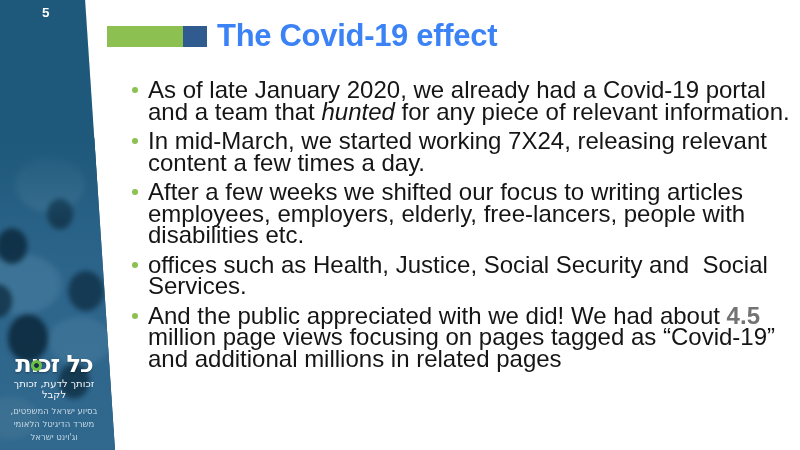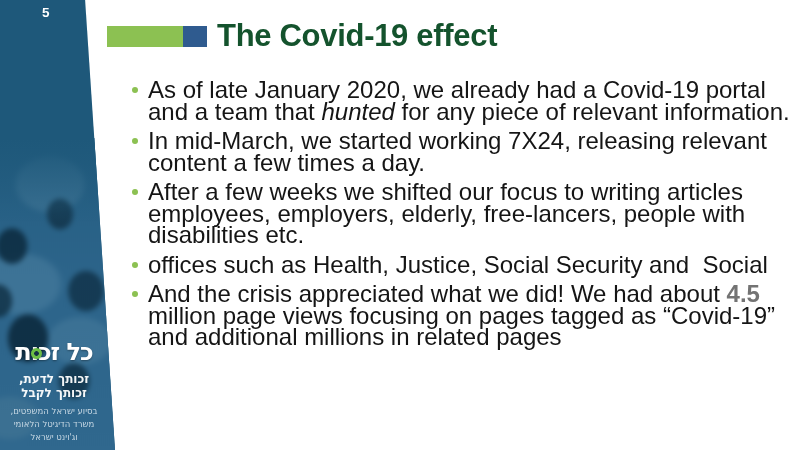--- a/index.html
+++ b/index.html
@@ -28,30 +28,30 @@
 
   .slide-number{position:absolute;left:42px;top:5px;color:#ffffff;font-weight:bold;
       font-size:13.5px;}
 
   .logo-wrap{position:absolute;left:4px;bottom:50px;width:100px;text-align:center;}
   .logo-text{direction:rtl;color:#ffffff;font-family:"DejaVu Sans",sans-serif;font-weight:bold;
       font-size:24px;line-height:26px;letter-spacing:-1px;text-shadow:0 1px 2px rgba(0,0,0,.35);}
   .logo-dot{position:absolute;left:27px;top:9px;width:11px;height:11px;border-radius:50%;
       background:radial-gradient(circle at 50% 50%, #143046 0 28%, #6DBE45 30% 100%);
       box-shadow:0 0 2px rgba(0,0,0,.4);}
-  .logo-tagline{direction:rtl;color:#ffffff;font-family:"DejaVu Sans",sans-serif;font-weight:bold;
-      font-size:12px;margin-top:7px;opacity:.95;}
+  .logo-tagline{direction:rtl;color:#ffffff;font-family:"DejaVu Sans",sans-serif;font-weight:normal;
+      font-size:10px;margin-top:1px;opacity:.95;}
   .credits{position:absolute;left:2px;bottom:6px;width:104px;text-align:center;direction:rtl;
       color:#C7D8E4;font-family:"DejaVu Sans",sans-serif;font-size:8.5px;line-height:13px;}
 
   
   .title-row{position:absolute;left:107px;top:21px;display:flex;align-items:center;height:30px;}
   .bar-green{width:76px;height:21px;background:#8CC152;}
   .bar-blue{width:24px;height:21px;background:#2F5B8F;margin-right:10px;}
-  .page-title{color:#14532d;font-weight:bold;font-size:31px;letter-spacing:-0.3px;
+  .page-title{color:#3b82f6;font-weight:bold;font-size:31px;letter-spacing:-0.3px;
       line-height:30px;white-space:nowrap;}
 
   
   .bullets{position:absolute;left:132px;top:79px;width:664px;color:#151515;}
   .bullet-item{display:flex;margin-bottom:8px;}
   .bullet-dot{flex:0 0 6px;width:6px;height:6px;border-radius:50%;background:#8CC152;
       margin-top:8px;margin-right:10px;}
   .bullet-text{font-size:24px;line-height:21.5px;}
   .bt-line{white-space:pre-wrap;}
   .seg-normal{}
@@ -107,25 +107,26 @@
         <div class="bullet-text">
           <div class="bt-line"><span class="seg-normal">After a few weeks we shifted our focus to writing articles</span></div>
           <div class="bt-line"><span class="seg-normal">employees, employers, elderly, free-lancers, people with</span></div>
           <div class="bt-line"><span class="seg-normal">disabilities etc.</span></div>
         </div>
       </div>
       <div class="bullet-item">
         <span class="bullet-dot"></span>
         <div class="bullet-text">
           <div class="bt-line"><span class="seg-normal">offices such as Health, Justice, Social Security and  Social</span></div>
+          <div class="bt-line"><span class="seg-normal">Services.</span></div>
         </div>
       </div>
       <div class="bullet-item">
         <span class="bullet-dot"></span>
         <div class="bullet-text">
-          <div class="bt-line"><span class="seg-normal">And the crisis appreciated what we did! We had about </span><span class="seg-red-bold">4.5</span></div>
+          <div class="bt-line"><span class="seg-normal">And the public appreciated with we did! We had about </span><span class="seg-red-bold">4.5</span></div>
           <div class="bt-line"><span class="seg-normal">million page views focusing on pages tagged as “Covid-19”</span></div>
           <div class="bt-line"><span class="seg-normal">and additional millions in related pages</span></div>
         </div>
       </div>
     </div>
 
 </div>
 
 </body></html>

